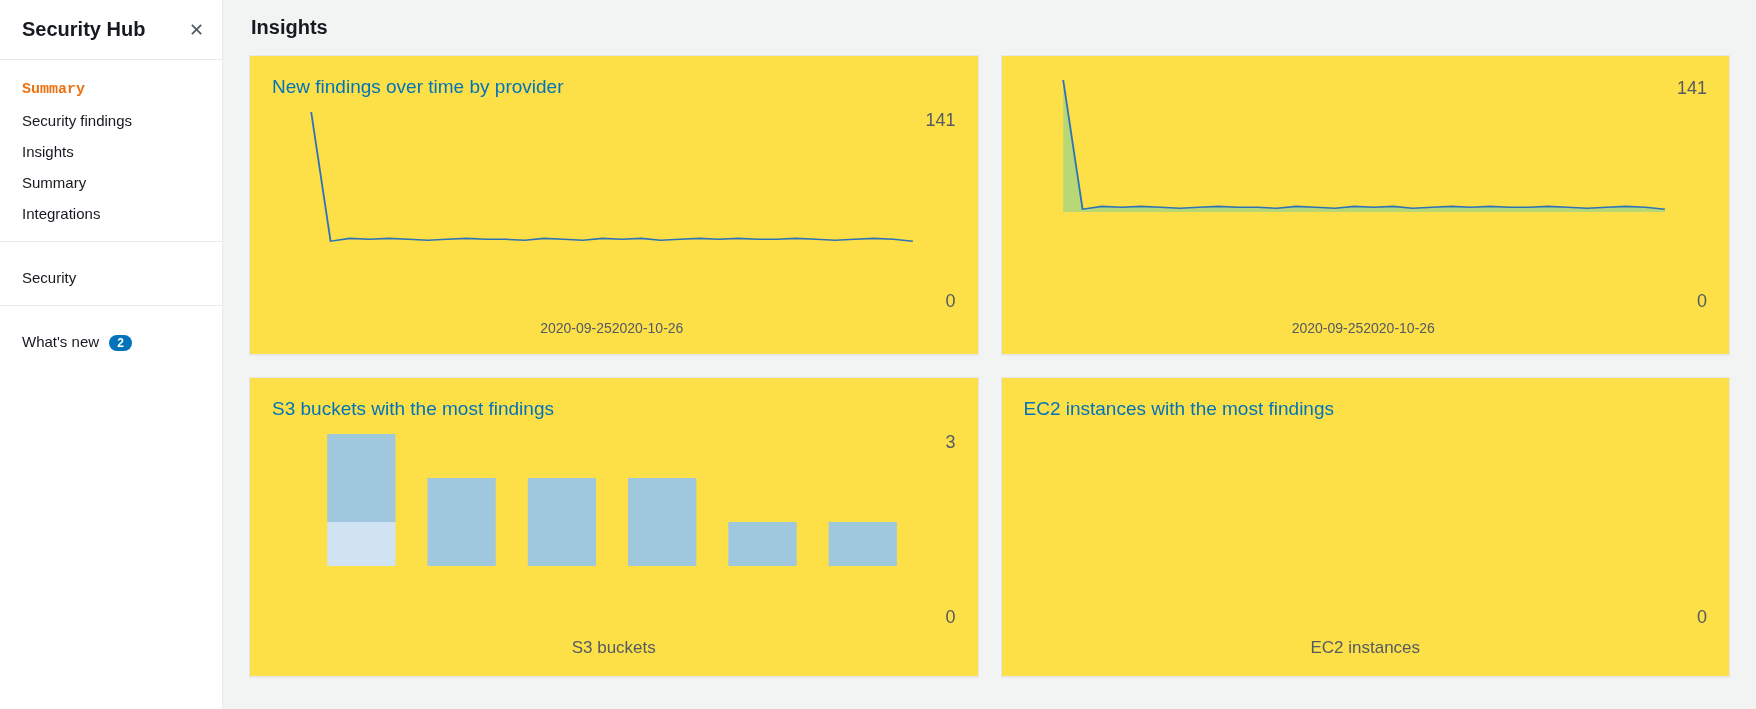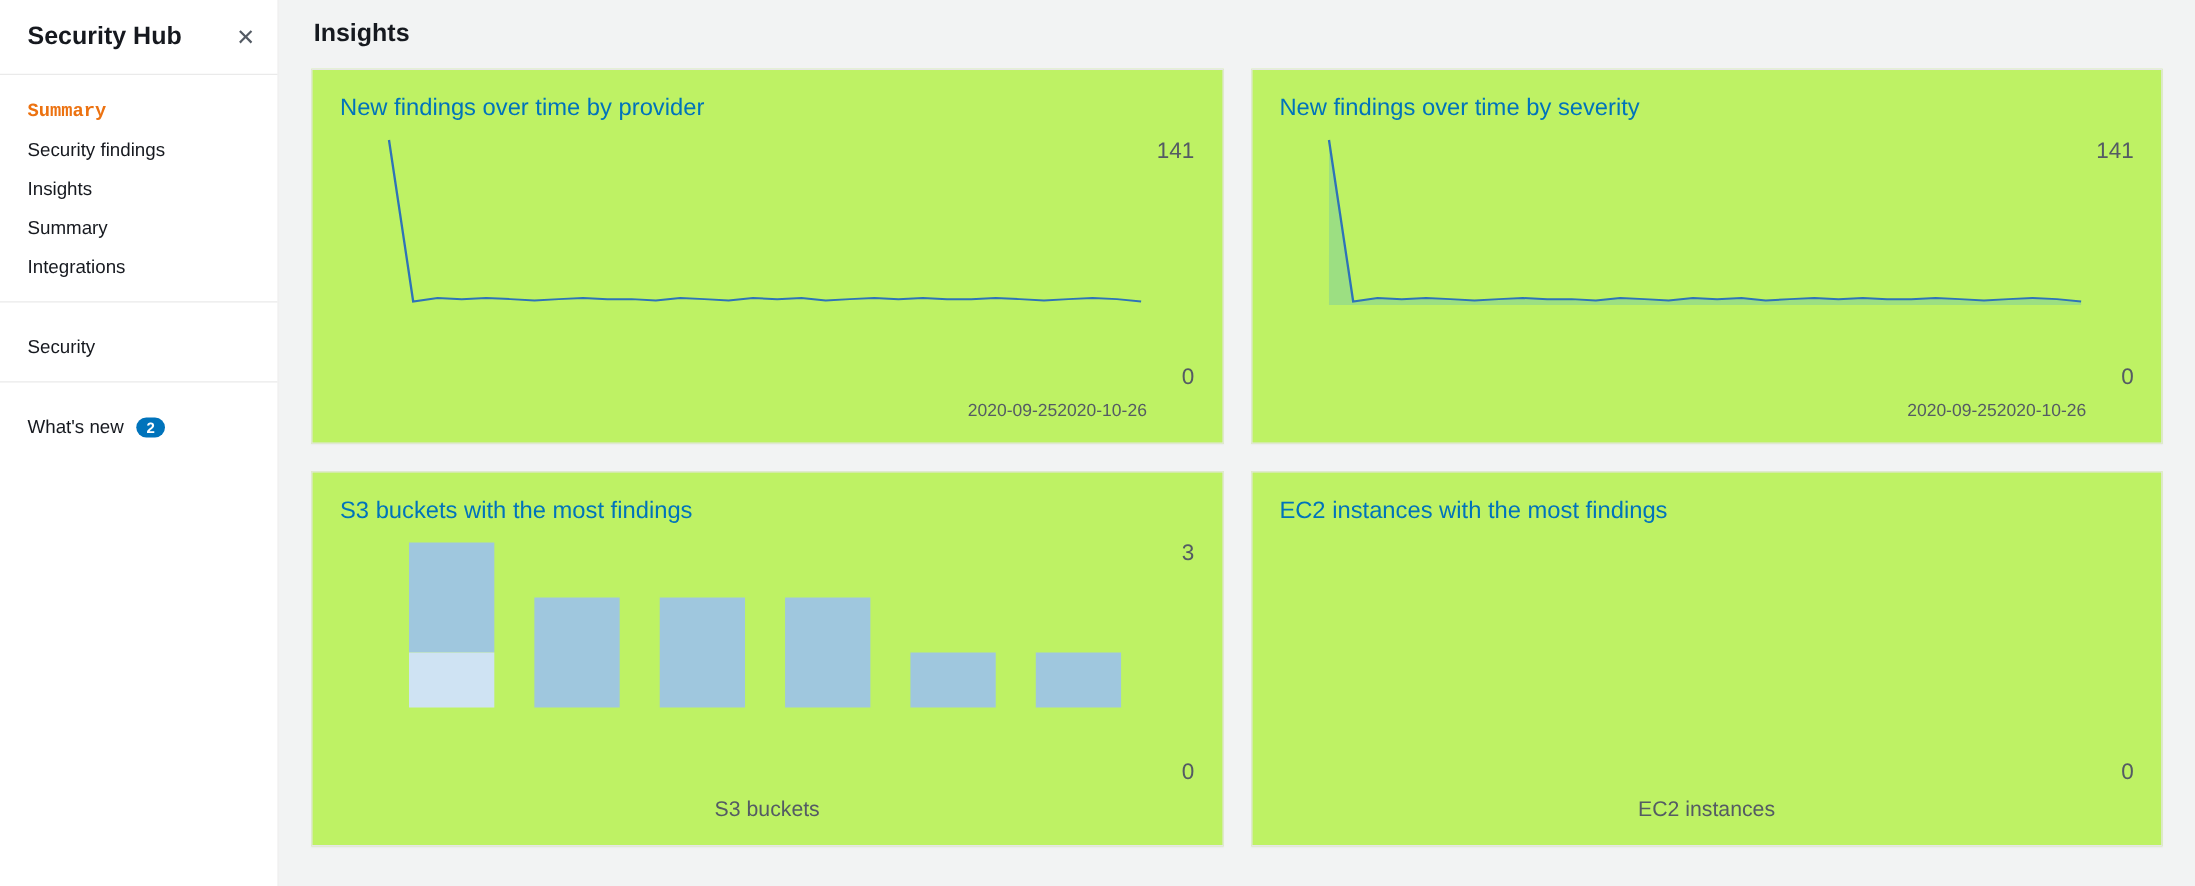--- a/index.html
+++ b/index.html
@@ -67,21 +67,21 @@
     font-size: 20px;
     font-weight: 700;
     margin: 6px 0 16px 2px;
   }
   .grid {
     display: grid;
     grid-template-columns: 1fr 1fr;
     gap: 22px;
   }
   .card {
-    background: #bef264;
+    background: #fde047;
     border: 1px solid #e6e6e6;
     box-shadow: 0 1px 1px rgba(0,0,0,0.03);
     padding: 20px 22px 18px 22px;
     min-height: 300px;
     display:flex;
     flex-direction:column;
   }
   .card-title {
     color: #0073bb;
     font-size: 19px;
@@ -108,21 +108,21 @@
     display:flex;
     flex-direction:column;
     justify-content:space-between;
     align-items:flex-end;
     color:#545b64;
     font-size:18px;
     padding: 2px 0 2px 6px;
   }
   .chart-xaxis {
     display:flex;
-    justify-content:flex-end;
+    justify-content:center;
     color:#545b64;
     font-size:14px;
     padding: 6px 38px 0 34px;
   }
   .bar-xaxis {
     text-align:center;
     color:#545b64;
     font-size:17px;
     padding-top:8px;
   }
@@ -180,21 +180,20 @@
           </div>
         </div>
         <div class="chart-xaxis" style="padding-left:34px;">
           <span>2020-09-25</span>
           <span>2020-10-26</span>
         </div>
       </div>
     </section>
 
     <section class="card">
-      <a class="card-title">New findings over time by severity</a>
       <div class="chart-wrap">
         <div class="chart-body">
           <div class="chart-plot">
             <svg id="svg-severity" viewBox="0 0 560 140" preserveAspectRatio="none" width="100%" height="140">
                 <path class="area-green" d="M34 136 L34.0 4.0 L50.8 133.2 L67.7 130.4 L84.5 131.3 L101.4 130.4 L118.2 131.3 L135.0 132.3 L151.9 131.3 L168.7 130.4 L185.5 131.3 L202.4 131.3 L219.2 132.3 L236.1 130.4 L252.9 131.3 L269.7 132.3 L286.6 130.4 L303.4 131.3 L320.3 130.4 L337.1 132.3 L353.9 131.3 L370.8 130.4 L387.6 131.3 L404.5 130.4 L421.3 131.3 L438.1 131.3 L455.0 130.4 L471.8 131.3 L488.6 132.3 L505.5 131.3 L522.3 130.4 L539.2 131.3 L556.0 133.2 L556 136 Z"></path>
                 <path class="line-stroke" d="M34.0 4.0 L50.8 133.2 L67.7 130.4 L84.5 131.3 L101.4 130.4 L118.2 131.3 L135.0 132.3 L151.9 131.3 L168.7 130.4 L185.5 131.3 L202.4 131.3 L219.2 132.3 L236.1 130.4 L252.9 131.3 L269.7 132.3 L286.6 130.4 L303.4 131.3 L320.3 130.4 L337.1 132.3 L353.9 131.3 L370.8 130.4 L387.6 131.3 L404.5 130.4 L421.3 131.3 L438.1 131.3 L455.0 130.4 L471.8 131.3 L488.6 132.3 L505.5 131.3 L522.3 130.4 L539.2 131.3 L556.0 133.2"></path>
               </svg>
           </div>
           <div class="chart-yaxis">
             <span>141</span>

